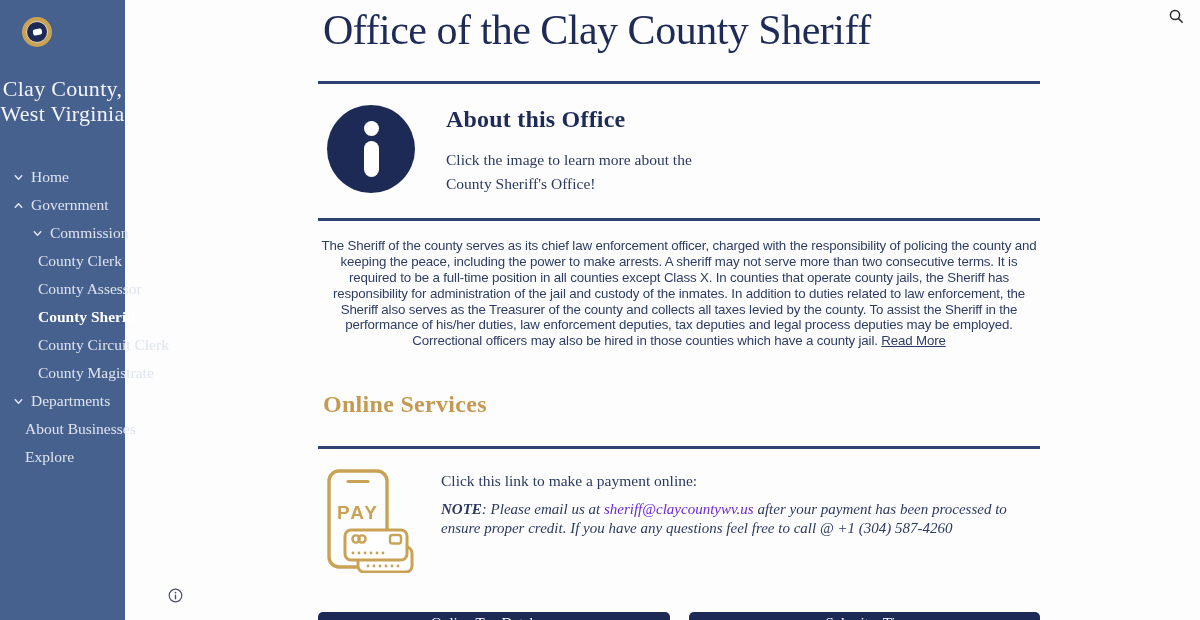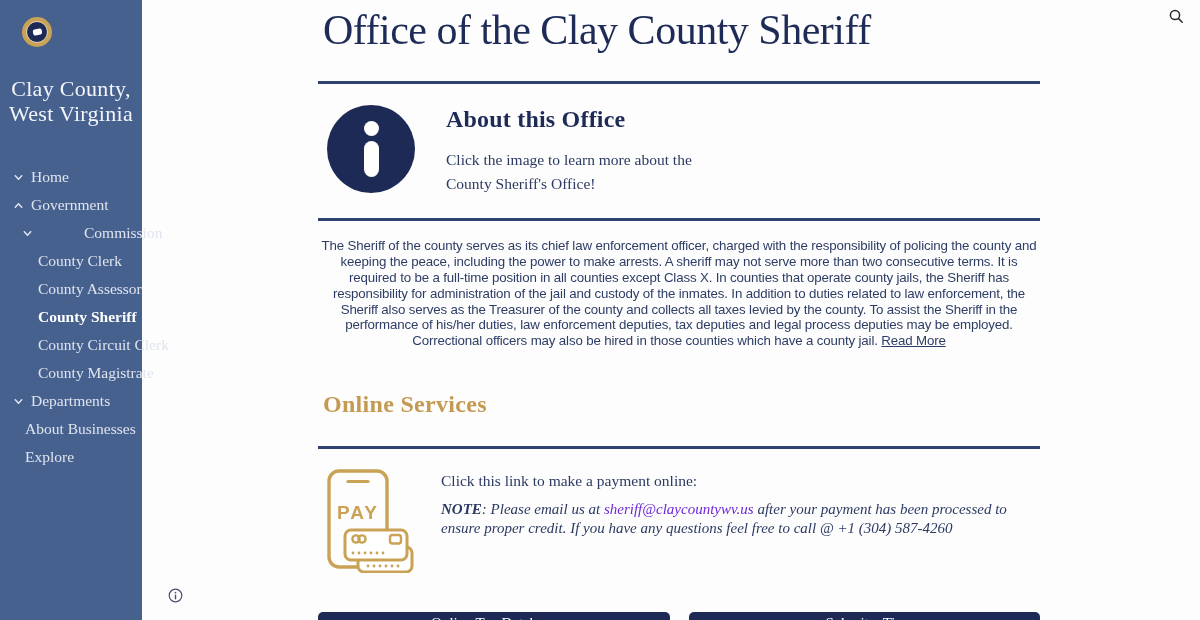--- a/index.html
+++ b/index.html
@@ -8,21 +8,21 @@
     font-family: "Liberation Serif", serif;
     background: #ffffff;
     position: relative;
     overflow: hidden;
   }
   .page { position: relative; width: 1200px; height: 620px; background: #fdfdfd; }
 
   
   .sidebar {
     position: absolute; left: 0; top: 0;
-    width: 142px; height: 620px;
+    width: 125px; height: 620px;
     background: #47618f;
     color: #e9ecf4;
   }
   .seal {
     position: absolute; left: 22px; top: 17px;
     width: 30px; height: 30px; border-radius: 50%;
     background: #c9a255;
     display: flex; align-items: center; justify-content: center;
   }
   .seal-inner {
@@ -42,21 +42,21 @@
   }
   .nav { position: absolute; top: 163px; left: 0; right: 0; }
   .nav-item {
     display: flex; align-items: center;
     height: 28px; font-size: 15.5px;
     color: #dfe4ef; cursor: pointer;
     white-space: nowrap;
   }
   .nav-item .chev { width: 11px; height: 11px; margin-right: 7px; flex: 0 0 auto; }
   .nav-item.lvl1 { padding-left: 13px; }
-  .nav-item.lvl2 { padding-left: 22px; gap: 44px; }
+  .nav-item.lvl2 { padding-left: 32px; }
   .nav-item.lvl3 { padding-left: 38px; }
   .nav-item.lvl1.no-chev { padding-left: 25px; }
   .nav-item.active { color: #ffffff; font-weight: bold; }
 
   
   .main {
     position: absolute; left: 318px; top: 0;
     width: 722px;
   }
   .page-title {

